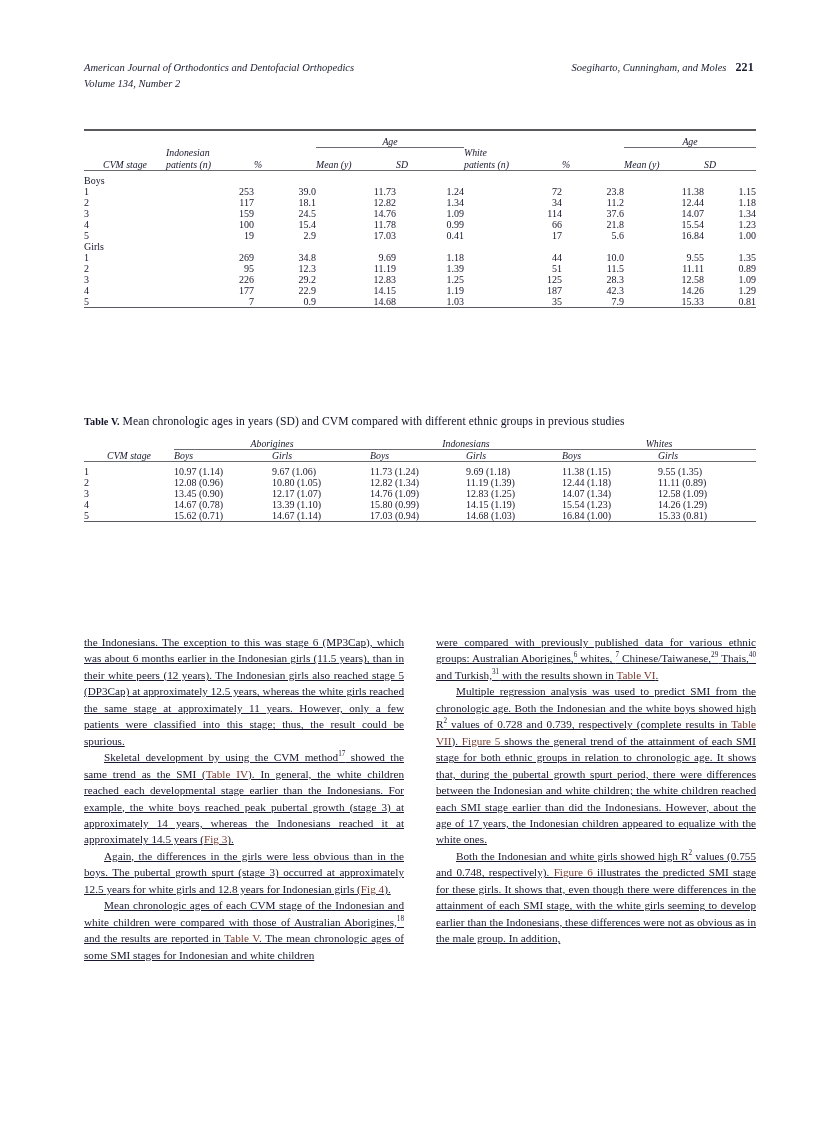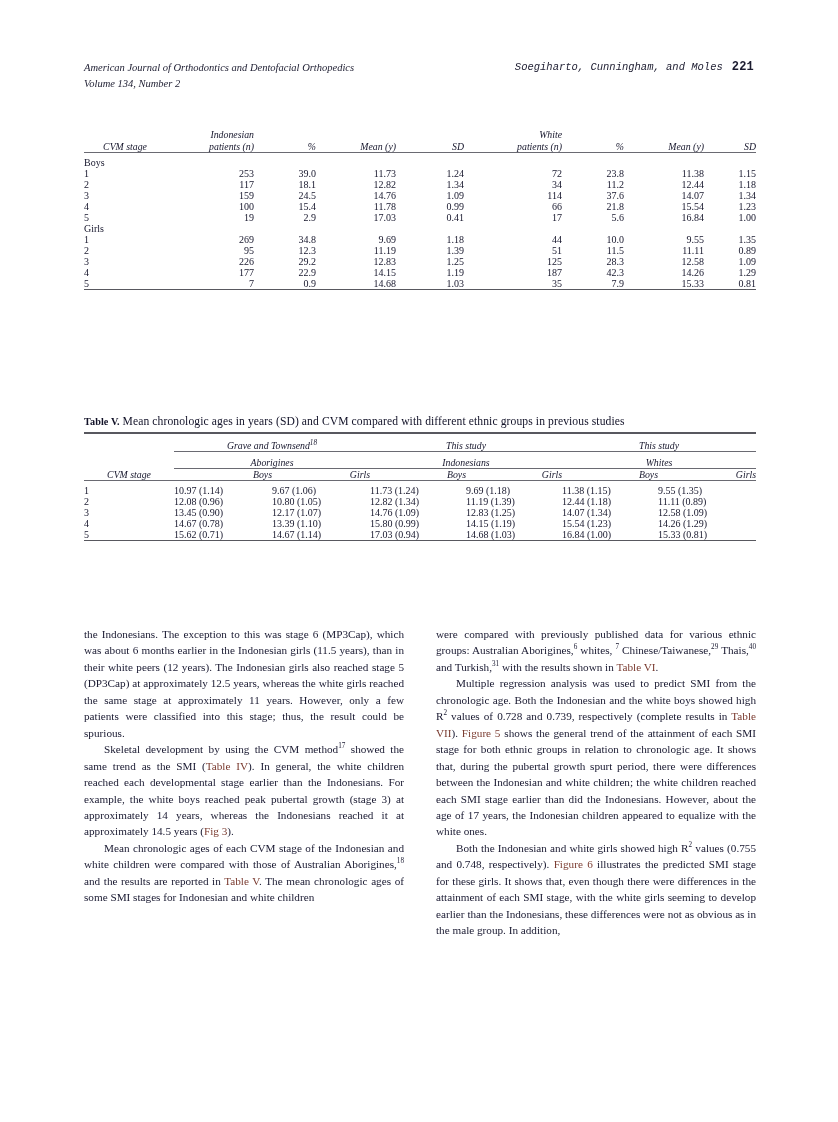--- a/index.html
+++ b/index.html
@@ -27,21 +27,21 @@
     position: absolute;
     left: 84px;
     top: 60px;
     width: 670px;
     font-style: italic;
     font-size: 10.5px;
     line-height: 15px;
     color: #1c1c30;
   }
   .runhead .left { float: left; }
-  .runhead .right { float: right; text-align: left; font-family: Liberation Mono, monospace; }
+  .runhead .right { float: right; text-align: left; }
   .runhead .pageno {
     font-style: normal;
     font-weight: bold;
     font-size: 12px;
     margin-left: 9px;
     letter-spacing: .2px;
   }
   .runhead .line2 { clear: both; padding-top: 1px; }
 
   
@@ -66,21 +66,21 @@
     font-weight: normal;
     vertical-align: bottom;
   }
   .rule-top  { border-top: 2.2px solid #58585f; }
   .rule-mid  { border-top: 1.1px solid #6a6a72; }
   .rule-bot  { border-top: 1.6px solid #58585f; }
 
   .hcell {
     font-style: italic;
     font-size: 9.8px;
-    text-align: right;
+    text-align: left;
     padding: 2px 2px 2.5px 2px;
     white-space: nowrap;
     line-height: 11.5px;
   }
   .hcell.lft { text-align: center; }
   .spanrule {
     border-bottom: 1.1px solid #6a6a72;
   }
   .grouphdr {
     font-style: italic;
@@ -97,28 +97,29 @@
   
   .body-cols {
     position: absolute;
     left: 84px;
     top: 626px;
     width: 672px;
     height: 440px;
   }
   .col {
     position: absolute;
-    top: 0;
+    top: 8px;
     width: 320px;
     font-size: 11.2px;
     line-height: 16.45px;
     text-align: justify;
     text-justify: inter-word;
     color: #181830;
     hyphens: none;
+    text-decoration: underline;
   }
   .col.left { left: 0; }
   .col.right { left: 352px; }
   .col p { margin: 0; text-indent: 20px; }
   .col p.noindent { text-indent: 0; }
   .xref { color: #7a3b30; }
   sup { font-size: 7.2px; vertical-align: super; line-height: 0; }
 </style>
 </head>
 <body>
@@ -142,20 +143,29 @@
         <col style="width:62px">
         <col style="width:80px">
         <col style="width:68px">
         <col style="width:98px">
         <col style="width:62px">
         <col style="width:80px">
         <col style="width:52px">
       </colgroup>
 
       <tbody>
+          <tr class="rule-top">
+        <td style="height:16px"></td>
+        <td></td>
+        <td></td>
+        <td colspan="2" class="grouphdr spanrule">Age</td>
+        <td></td>
+        <td></td>
+        <td colspan="2" class="grouphdr spanrule">Age</td>
+      </tr>
 
       <tr>
         <td class="hcell lft">CVM stage</td>
         <td class="hcell">
           <span>Indonesian</span><br>
           <span>patients (n)</span>
         </td>
         <td class="hcell">%</td>
         <td class="hcell">Mean (y)</td>
         <td class="hcell">SD</td>
@@ -305,28 +315,20 @@
         <col style="width:90px">
         <col style="width:98px">
         <col style="width:98px">
         <col style="width:96px">
         <col style="width:96px">
         <col style="width:96px">
         <col style="width:98px">
       </colgroup>
 
       <tbody>
-          <tr class="rule-top">
-        <td style="height:17px"></td>
-        <td colspan="2" class="grouphdr spanrule">
-          <span>Grave and Townsend</span><sup>18</sup>
-        </td>
-        <td colspan="2" class="grouphdr spanrule">This study</td>
-        <td colspan="2" class="grouphdr spanrule">This study</td>
-      </tr>
 
       <tr>
         <td style="height:17px"></td>
         <td colspan="2" class="grouphdr spanrule">Aborigines</td>
         <td colspan="2" class="grouphdr spanrule">Indonesians</td>
         <td colspan="2" class="grouphdr spanrule">Whites</td>
       </tr>
 
       <tr>
         <td class="hcell lft">CVM stage</td>
@@ -388,20 +390,21 @@
           </tr>
     </tbody>
       </table>
   </div>
 
   <div class="body-cols">
 
     <div class="col left">
       <p class="noindent"><span>the Indonesians. The exception to this was stage 6 (MP3Cap), which was about 6 months earlier in the Indonesian girls (11.5 years), than in their white peers (12 years). The Indonesian girls also reached stage 5 (DP3Cap) at approximately 12.5 years, whereas the white girls reached the same stage at approximately 11 years. However, only a few patients were classified into this stage; thus, the result could be spurious.</span></p>
       <p><span>Skeletal development by using the CVM method</span><sup>17</sup><span> showed the same trend as the SMI (</span><span class="xref">Table IV</span><span>). In general, the white children reached each developmental stage earlier than the Indonesians. For example, the white boys reached peak pubertal growth (stage 3) at approximately 14 years, whereas the Indonesians reached it at approximately 14.5 years (</span><span class="xref">Fig 3</span><span>).</span></p>
+      <p><span>Again, the differences in the girls were less obvious than in the boys. The pubertal growth spurt (stage 3) occurred at approximately 12.5 years for white girls and 12.8 years for Indonesian girls (</span><span class="xref">Fig 4</span><span>).</span></p>
       <p><span>Mean chronologic ages of each CVM stage of the Indonesian and white children were compared with those of Australian Aborigines,</span><sup>18</sup><span> and the results are reported in </span><span class="xref">Table V</span><span>. The mean chronologic ages of some SMI stages for Indonesian and white children</span></p>
     </div>
 
     <div class="col right">
       <p class="noindent"><span>were compared with previously published data for various ethnic groups: Australian Aborigines,</span><sup>6</sup><span> whites, </span><sup>7</sup><span> Chinese/Taiwanese,</span><sup>29</sup><span> Thais,</span><sup>40</sup><span> and Turkish,</span><sup>31</sup><span> with the results shown in </span><span class="xref">Table VI</span><span>.</span></p>
       <p><span>Multiple regression analysis was used to predict SMI from the chronologic age. Both the Indonesian and the white boys showed high R</span><sup>2</sup><span> values of 0.728 and 0.739, respectively (complete results in </span><span class="xref">Table VII</span><span>). </span><span class="xref">Figure 5</span><span> shows the general trend of the attainment of each SMI stage for both ethnic groups in relation to chronologic age. It shows that, during the pubertal growth spurt period, there were differences between the Indonesian and white children; the white children reached each SMI stage earlier than did the Indonesians. However, about the age of 17 years, the Indonesian children appeared to equalize with the white ones.</span></p>
       <p><span>Both the Indonesian and white girls showed high R</span><sup>2</sup><span> values (0.755 and 0.748, respectively). </span><span class="xref">Figure 6</span><span> illustrates the predicted SMI stage for these girls. It shows that, even though there were differences in the attainment of each SMI stage, with the white girls seeming to develop earlier than the Indonesians, these differences were not as obvious as in the male group. In addition,</span></p>
     </div>
 
   </div>

